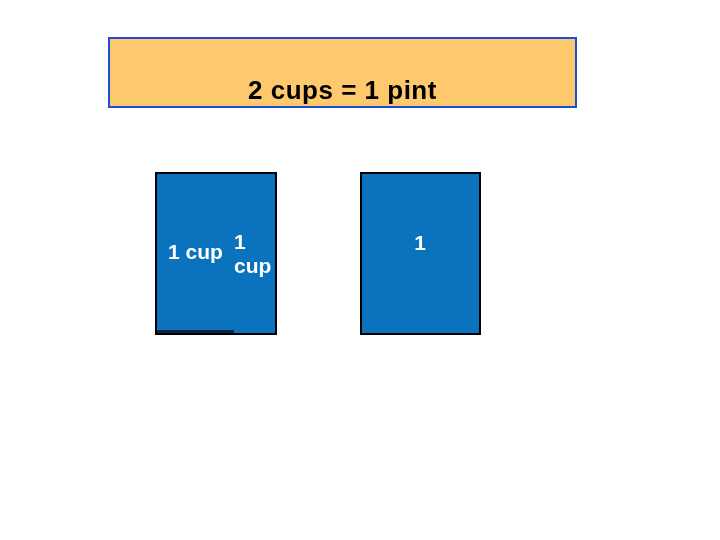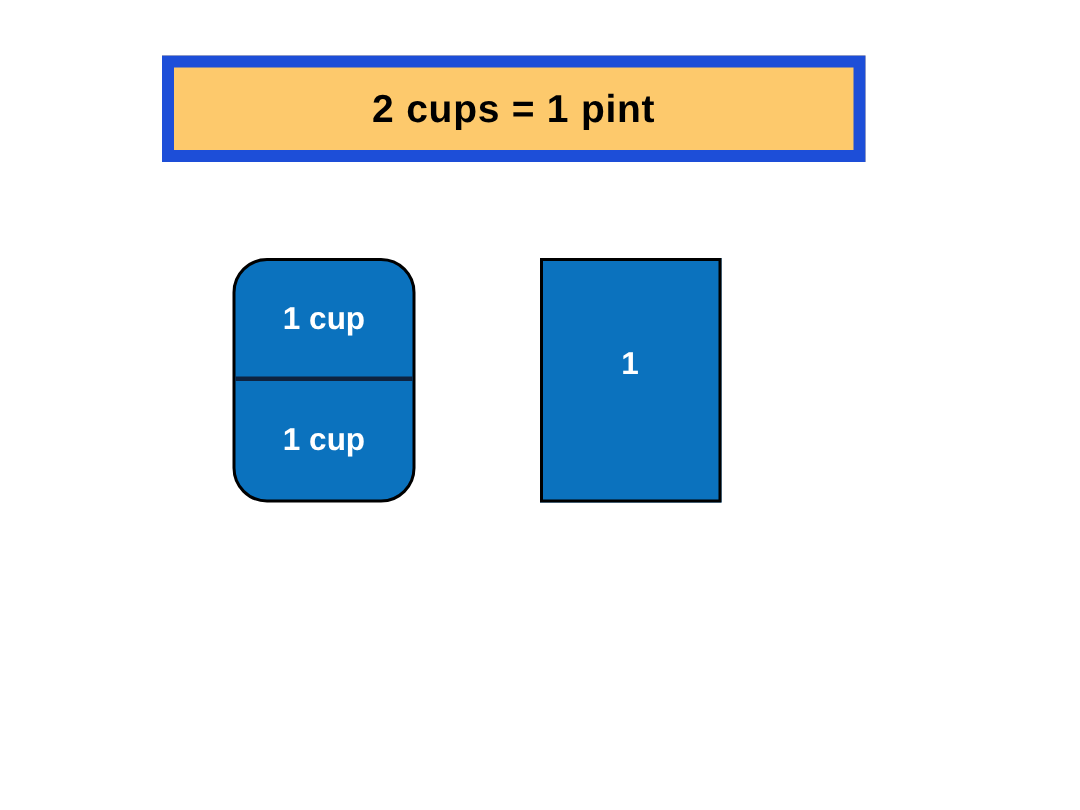--- a/index.html
+++ b/index.html
@@ -16,46 +16,45 @@
     font-family: "Liberation Sans", sans-serif;
   }
   .banner {
     position: absolute;
     left: 108px;
     top: 37px;
     width: 469px;
     height: 71px;
     box-sizing: border-box;
     background: #FDC96C;
-    border: 8px solid #1d4ed8;
+    border: 2px solid #1d4ed8;
     display: flex;
     justify-content: center;
-    align-items: center;
+    align-items: flex-end;
     padding-top: 0;
   }
   .banner .title-text {
     font-size: 26px;
     font-weight: bold;
     color: #000000;
     letter-spacing: 0.5px;
   }
   .box {
     position: absolute;
     box-sizing: border-box;
     background: #0B72BE;
     border: 2px solid #000000;
   }
   .cups-box {
     left: 155px;
     top: 172px;
     width: 122px;
     height: 163px;
     display: flex;
-    flex-direction: column;
-    border-radius: 23px;
+    flex-direction: row;
   }
   .cup-cell {
     flex: 1 1 0;
     display: flex;
     align-items: center;
     justify-content: center;
   }
   .cup-cell.top {
     border-bottom: 3px solid #0E2340;
     flex: 0 0 77px;

